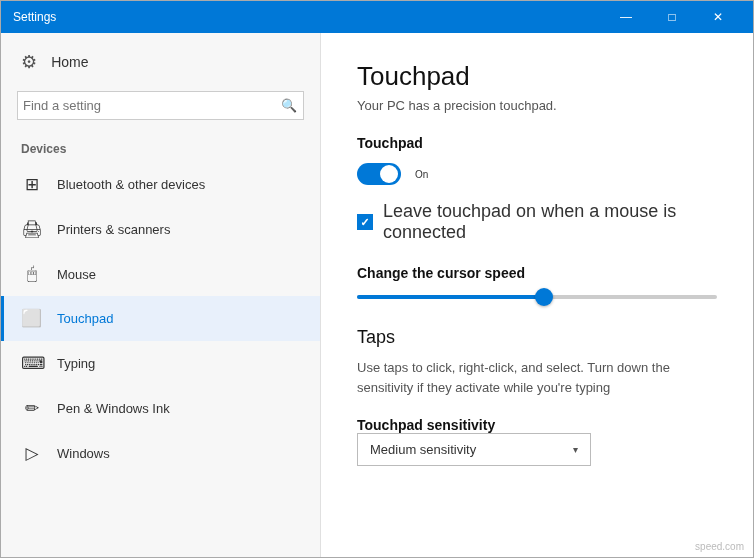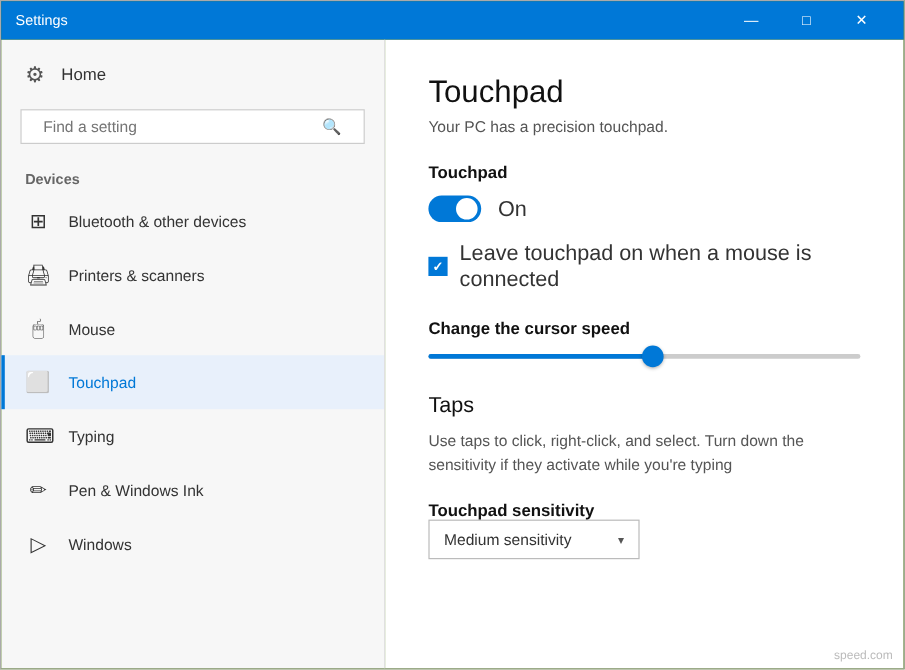--- a/index.html
+++ b/index.html
@@ -6,21 +6,21 @@
     body {
       font-family: 'Segoe UI', Arial, sans-serif;
       background: #f0f0f0;
       width: 754px;
       height: 558px;
       overflow: hidden;
     }
     .window {
       width: 754px;
       height: 558px;
-      background: #4d7c0f;
+      background: #a16207;
       display: flex;
       flex-direction: column;
       border: 1px solid #aaa;
     }
     .titlebar {
       background: #0078d7;
       color: #fff;
       height: 32px;
       display: flex;
       align-items: center;
@@ -72,21 +72,21 @@
       color: #333;
     }
     .sidebar-home .icon { font-size: 18px; color: #555; }
 
     .search-box {
       margin: 0 16px 12px 16px;
       display: flex;
       align-items: center;
       border: 1px solid #ccc;
       background: #fff;
-      padding: 6px 18px;
+      padding: 6px 5px;
       gap: 2px;
     }
     .search-box input {
       border: none;
       outline: none;
       flex: 1;
       font-size: 13px;
       color: #333;
       background: transparent;
     }
@@ -175,21 +175,21 @@
       position: absolute;
       width: 18px;
       height: 18px;
       background: #fff;
       border-radius: 50%;
       top: 2px;
       right: 3px;
       transition: right 0.2s;
     }
     .toggle-label {
-      font-size: 18px;
+      font-size: 10px;
       color: #333;
     }
 
     .checkbox-row {
       display: flex;
       align-items: center;
       gap: 10px;
       margin-bottom: 22px;
     }
     .checkbox {
@@ -266,21 +266,21 @@
       font-weight: 600;
       color: #111;
     }
     .dropdown {
       display: flex;
       align-items: center;
       border: 1px solid #bbb;
       background: #fff;
       padding: 8px 12px;
       cursor: pointer;
-      width: 176px;
+      width: 234px;
       justify-content: space-between;
       font-size: 13px;
       color: #333;
     }
     .dropdown-arrow {
       font-size: 10px;
       color: #555;
     }
 
     

